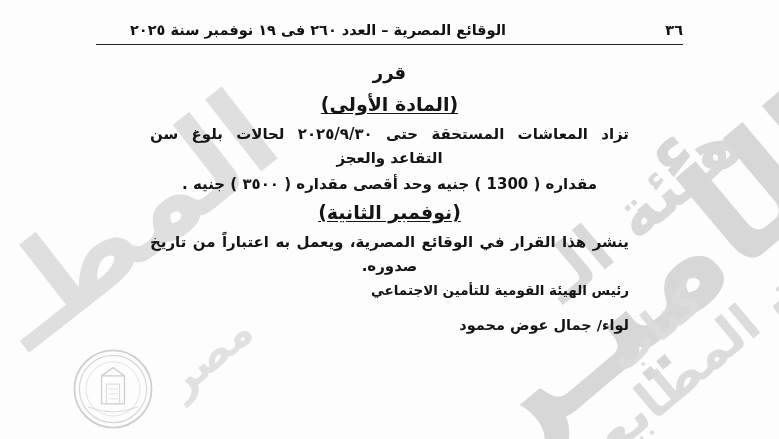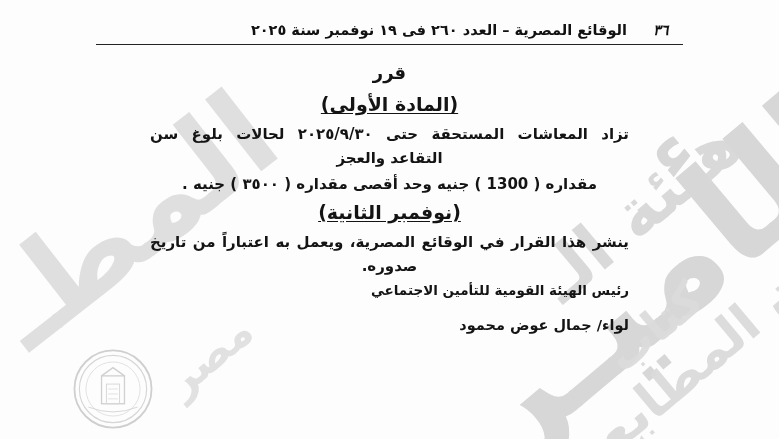--- a/index.html
+++ b/index.html
@@ -103,26 +103,25 @@
     align-items: flex-end;
     justify-content: flex-start;
     gap: 26px;
     font-size: 14.5px;
     font-weight: bold;
     color: #111;
     padding-bottom: 6px;
   }
   .header .page-number {
     min-width: 30px;
-    text-align: left;
-    font-style: italic;
+    text-align: right;
   }
   .header .header-title {
     flex: 1;
-    text-align: right;
+    text-align: left;
     padding-left: 34px;
   }
   .header-rule {
     position: relative;
     z-index: 2;
     margin: 0 96px;
     border-top: 1.4px solid #222;
     height: 0;
   }
 

